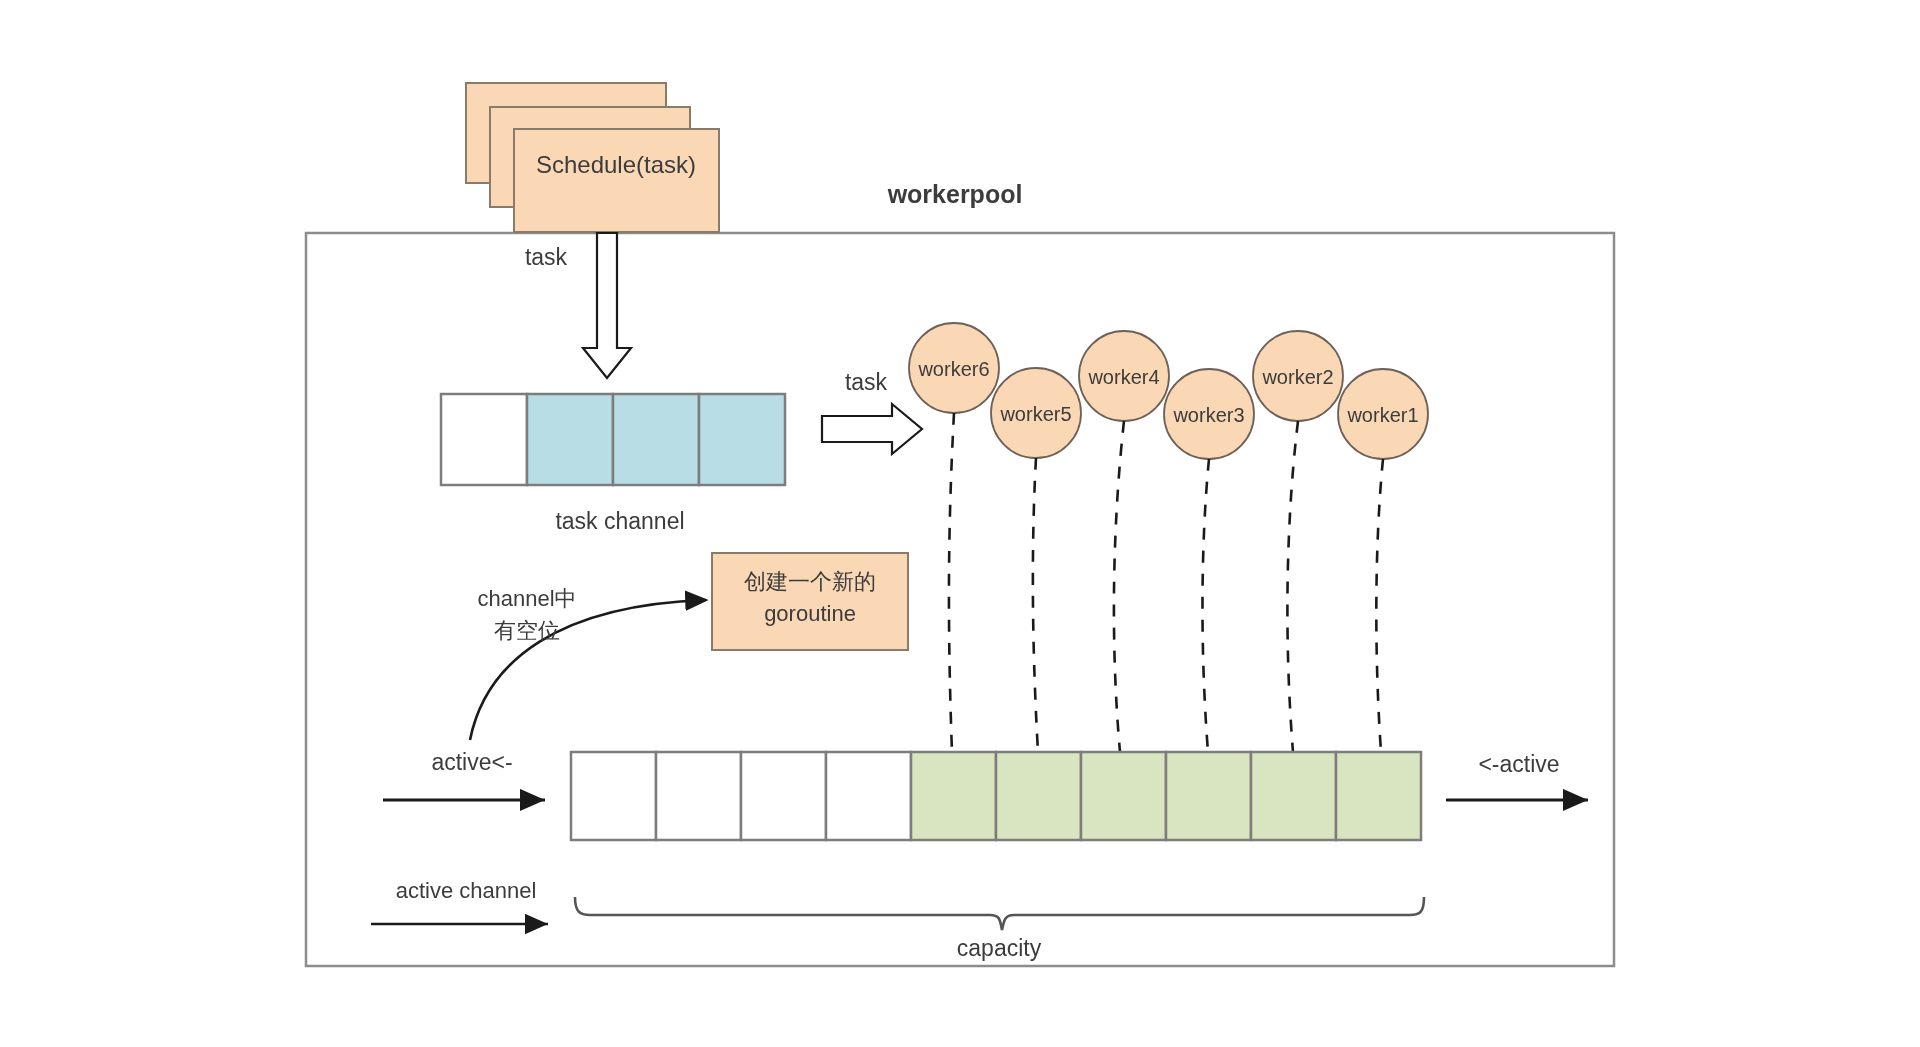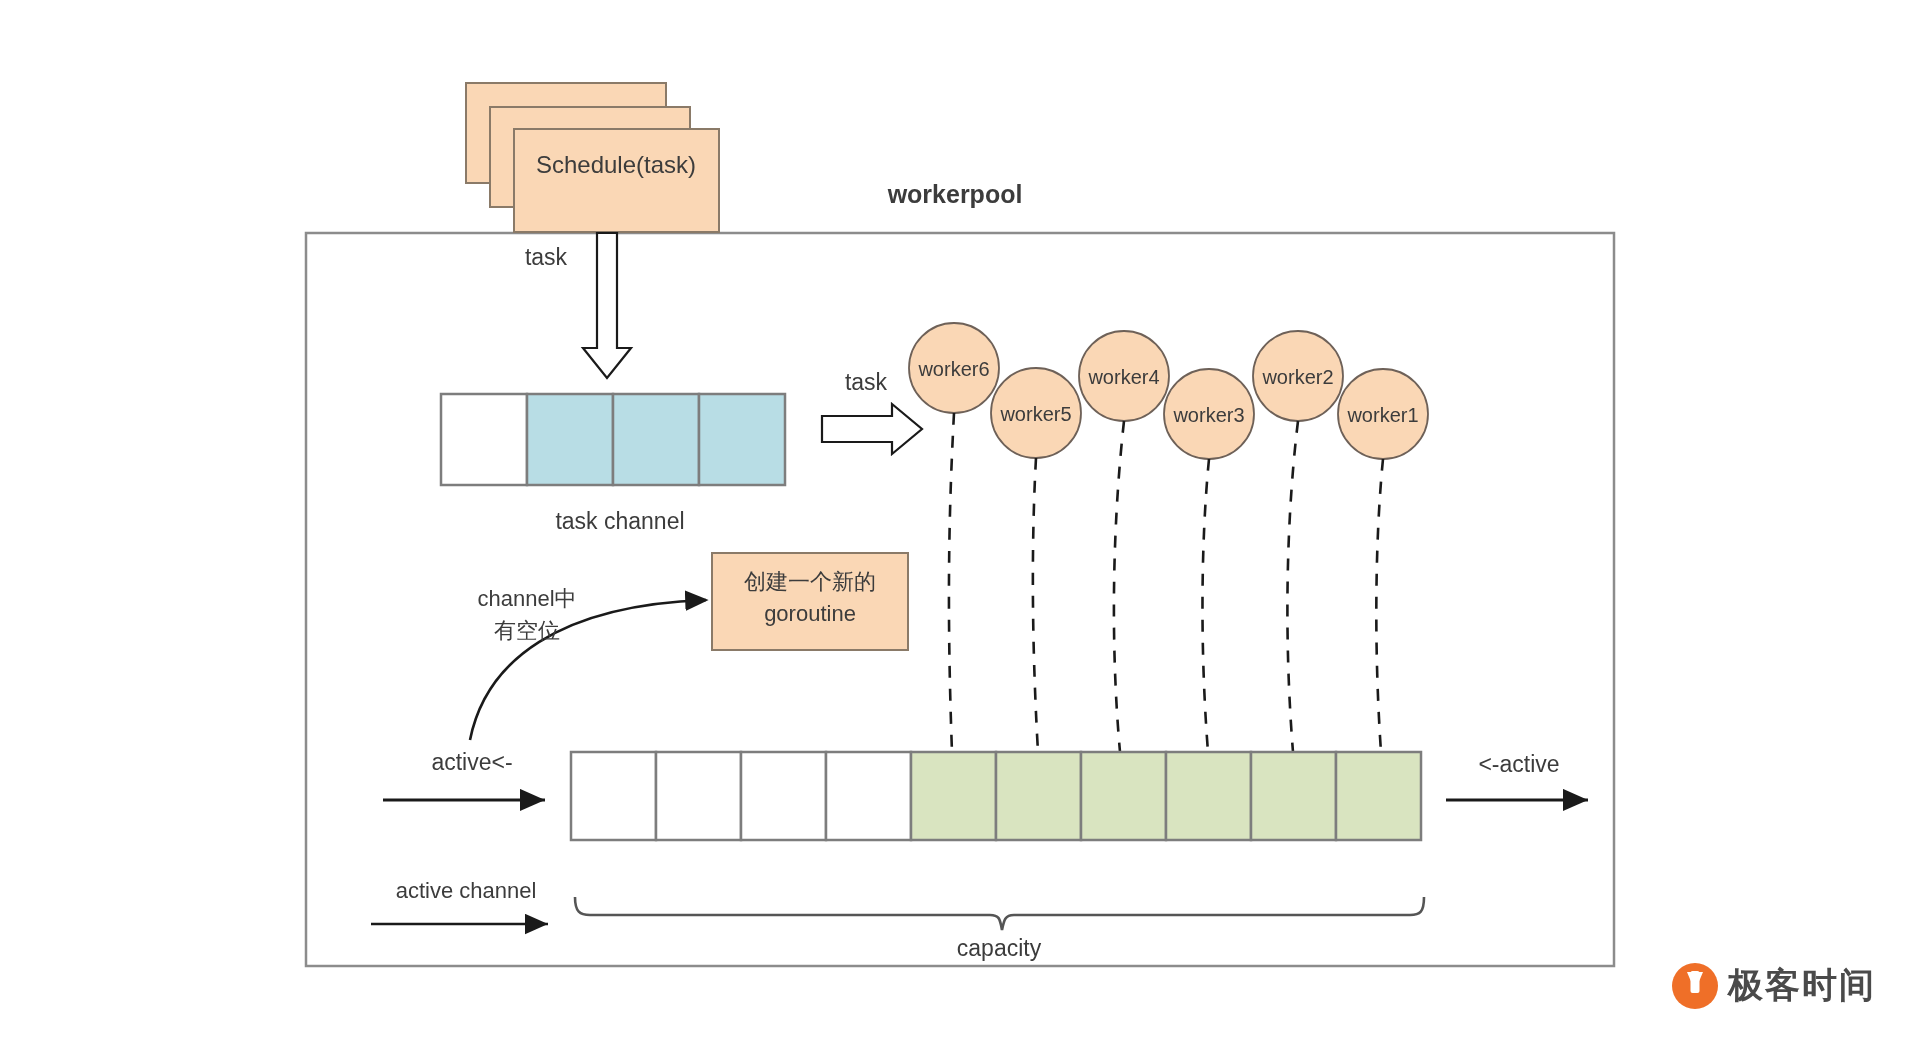--- a/index.html
+++ b/index.html
@@ -110,18 +110,14 @@
     <text class="lbl" x="1519" y="772" font-size="23" text-anchor="middle">&lt;-active</text>
     <line x1="1446" y1="800" x2="1588" y2="800" stroke="#1a1a1a" stroke-width="2.8" marker-end="url(#arrowSolid)"></line>
 
     <text class="lbl" x="466" y="898" font-size="22" text-anchor="middle">active channel</text>
     <line x1="371" y1="924" x2="548" y2="924" stroke="#1a1a1a" stroke-width="2.6" marker-end="url(#arrowSolid)"></line>
 
     <path d="M575,897 C575,912 580,915 590,915 L990,915 C1000,915 1000,920 1002,930 C1004,920 1005,915 1014,915 L1410,915 C1420,915 1424,912 1424,897" fill="none" stroke="#555" stroke-width="2.6"></path>
     <text class="lbl" x="999" y="956" font-size="23" text-anchor="middle">capacity</text>
   </svg>
 
-  <div class="logo-wrap">
-    <div class="logo-mark"></div>
-    <div class="logo-text">极客时间</div>
-  </div>
 
 </div>
 
 </body></html>

